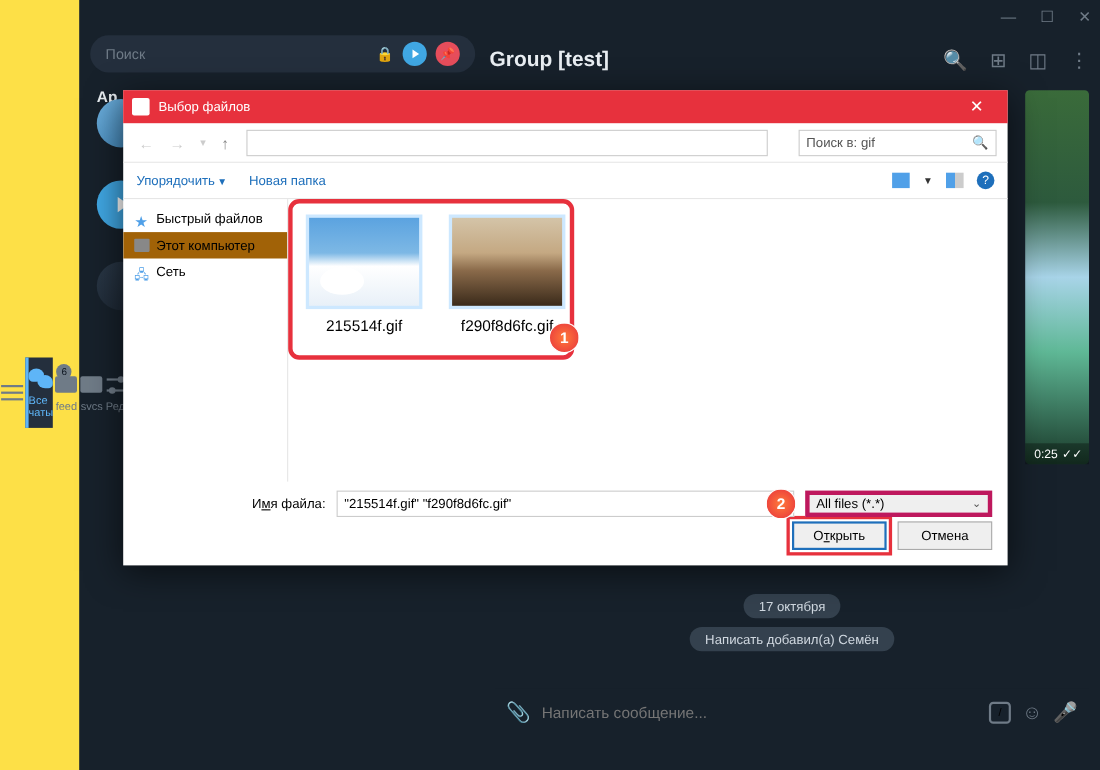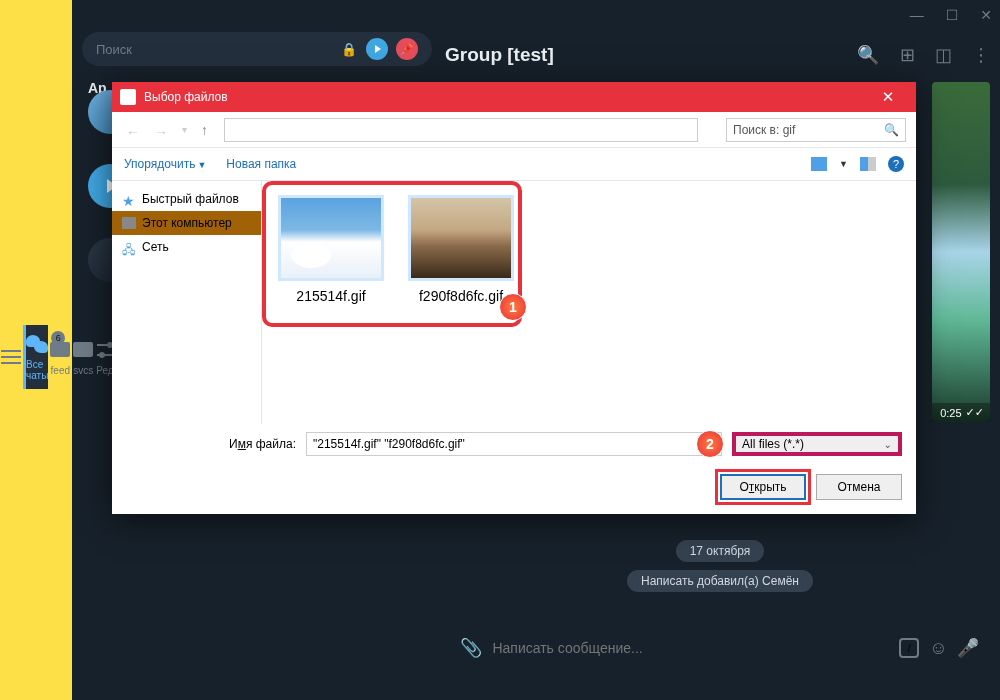--- a/index.html
+++ b/index.html
@@ -87,21 +87,21 @@
 .fd-file { width: 110px; text-align: center; font-size: 14px; cursor: pointer; }
 .fd-file.selected .fd-thumb-wrap { background: #cde8ff; }
 .fd-thumb-wrap { padding: 3px; display: inline-block; }
 .fd-thumb { width: 100px; height: 80px; background: #87ceeb; display: block; }
 .fd-thumb.clouds { background: linear-gradient(180deg,#5ba3e0 0%,#7db8e5 40%,#fff 55%,#e8f0f8 100%); position:relative;}
 .fd-thumb.clouds::after{content:"";position:absolute;bottom:10px;left:10px;width:40px;height:25px;background:white;border-radius:50%;}
 .fd-thumb.puppy { background: linear-gradient(180deg,#d4c4a8 0%,#c4a882 40%,#8a6a4a 60%,#3a2a1a 100%); position:relative;}
 .fd-file-name { margin-top: 4px; display: block; }
 .fd-call1 { position: absolute; left: 237px; top: 112px; width: 28px; height: 28px; background: radial-gradient(#ff7a3a,#e7313d); border-radius: 50%; color: white; font-weight: bold; display: flex; align-items: center; justify-content: center; font-size: 14px; border:1px solid white;}
 .fd-bottom { padding: 8px 14px 14px; }
-.fd-filerow { display: flex; align-items: center; gap: 10px; margin-bottom: 18px; position: relative;}
+.fd-filerow { display: flex; align-items: center; gap: 10px; margin-bottom: 4px; position: relative;}
 .fd-label { font-size: 12px; width: 170px; text-align: right; }
 .fd-label u { text-decoration: underline; }
 .fd-fileinput { flex: 1; height: 24px; border: 1px solid #ccc; padding: 0 6px; font-size: 12px; }
 .fd-filter { width: 170px; height: 24px; border: 4px solid #be185d; background: #efefef; font-size: 12px; padding: 0 6px; display: flex; align-items: center; }
 .fd-filter .caret { margin-left: auto; font-size: 10px; color: #555; }
 .fd-call2 { position: absolute; right: 178px; top: -2px; width: 28px; height: 28px; background: radial-gradient(#ff7a3a,#e7313d); border-radius: 50%; color: white; font-weight: bold; display: flex; align-items: center; justify-content: center; font-size: 14px; border:1px solid white;}
 .fd-actions { display: flex; justify-content: flex-end; gap: 10px; }
 .fd-btn { width: 86px; height: 26px; border: 1px solid #aaa; background: #efefef; font-size: 12px; cursor: pointer; }
 .fd-btn.open { outline: 3px solid #e7313d; outline-offset: 2px; border: 2px solid #1e6fbb; }
 </style>

